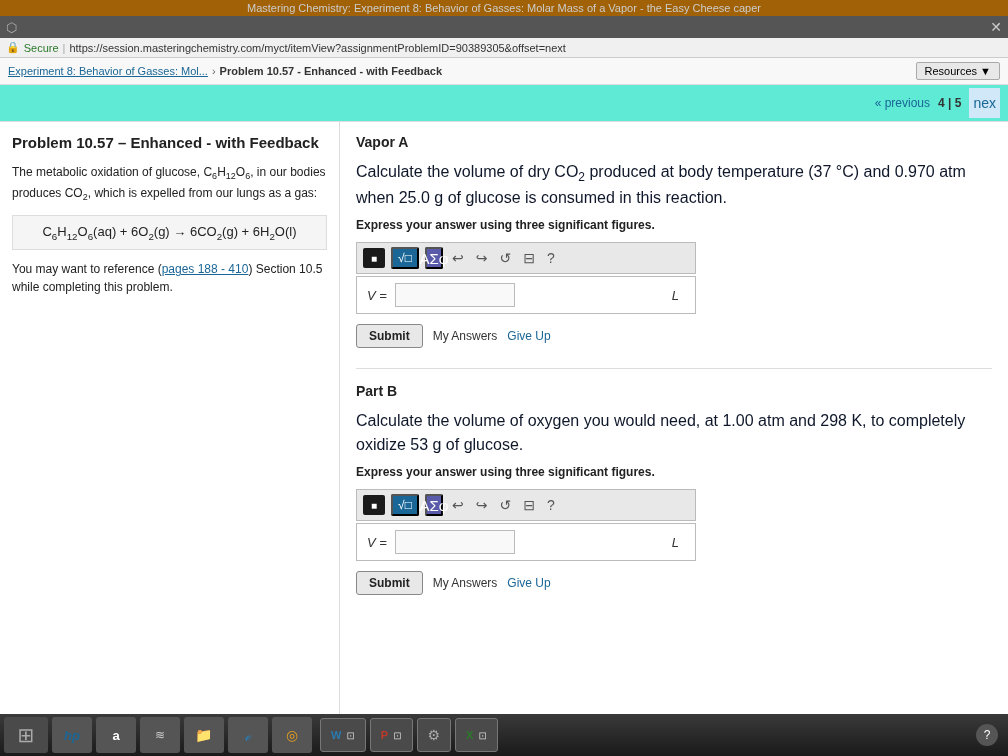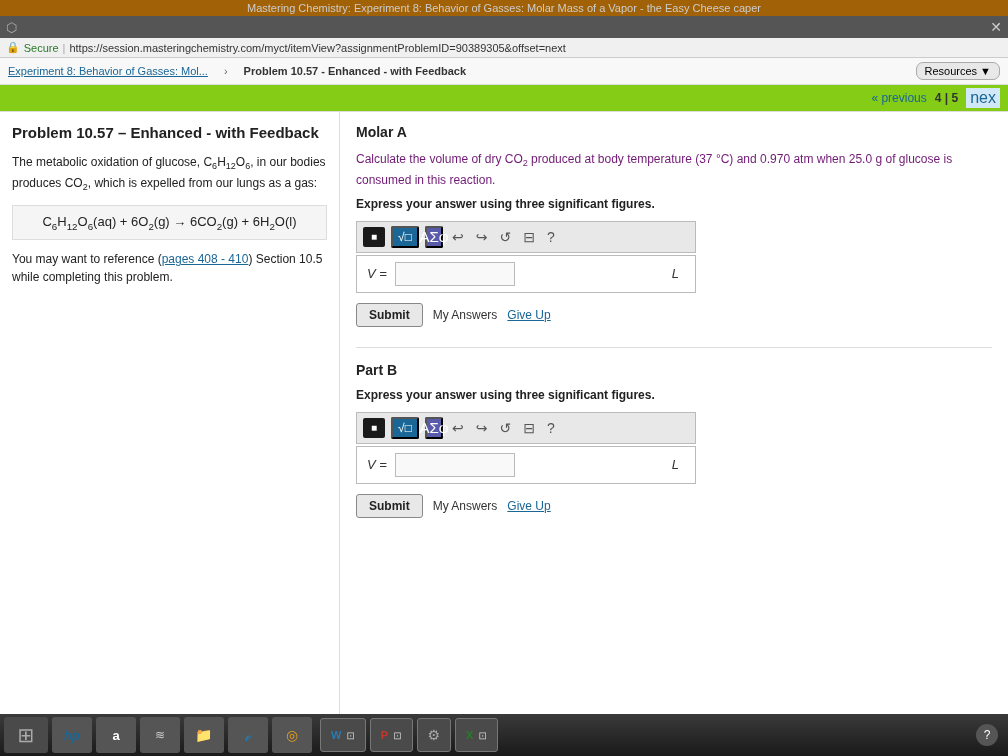--- a/index.html
+++ b/index.html
@@ -71,48 +71,48 @@
       padding: 4px 8px;
       display: flex;
       align-items: center;
       justify-content: space-between;
       font-size: 11px;
     }
 
     .breadcrumb-items {
       display: flex;
       align-items: center;
-      gap: 16px;
+      gap: 4px;
       color: #333;
     }
 
     .breadcrumb-arrow {
       color: #666;
     }
 
     .breadcrumb-current {
       font-weight: bold;
       color: #333;
     }
 
     .resources-btn {
       background: #e8e8e8;
       border: 1px solid #aaa;
-      border-radius: 7px;
+      border-radius: 2px;
       padding: 2px 8px;
       font-size: 11px;
       cursor: pointer;
       display: flex;
       align-items: center;
       gap: 3px;
     }
 
     
     .nav-controls {
-      background: #84cc16;
+      background: #5eead4;
       border-bottom: 1px solid #ddd;
       padding: 3px 8px;
       display: flex;
       justify-content: flex-end;
       align-items: center;
       gap: 8px;
       font-size: 12px;
     }
 
     .nav-controls .prev-link {
@@ -123,23 +123,23 @@
 
     .nav-controls .page-info {
       color: #333;
       font-size: 12px;
       font-weight: bold;
     }
 
     .nav-controls .next-link {
       color: #1a6696;
       text-decoration: none;
-      font-size: 16px;
+      font-size: 14px;
       background: #d0e8f8;
-      padding: 1px 4px;
+      padding: 7px 4px;
     }
 
     
     .main-content {
       background: #fff;
       display: flex;
       height: calc(756px - 120px);
       overflow-y: auto;
     }
 
@@ -189,22 +189,22 @@
     }
 
     .part-title {
       font-size: 14px;
       font-weight: bold;
       color: #222;
       margin-bottom: 10px;
     }
 
     .question-text {
-      font-size: 12px;
-      color: #701a75;
+      font-size: 16px;
+      color: #0f172a;
       margin-bottom: 8px;
       line-height: 1.5;
     }
 
     .express-text {
       font-size: 12px;
       color: #222;
       margin-bottom: 10px;
       font-weight: bold;
     }
@@ -282,21 +282,20 @@
       color: #222;
     }
 
     .my-answers-link {
       color: #333;
       font-size: 12px;
     }
 
     .give-up-link {
       color: #1a6696;
-      text-decoration: underline;
       font-size: 12px;
       cursor: pointer;
     }
 
     .part-divider {
       border: none;
       border-top: 1px solid #ddd;
       margin: 14px 0;
     }
 
@@ -475,29 +474,29 @@
       The metabolic oxidation of glucose, C<sub>6</sub>H<sub>12</sub>O<sub>6</sub>, in
       our bodies produces CO<sub>2</sub>, which is expelled from our
       lungs as a gas:
     </p>
 
     <div class="equation-box">
       C<sub>6</sub>H<sub>12</sub>O<sub>6</sub>(aq) + 6O<sub>2</sub>(g) → 6CO<sub>2</sub>(g) + 6H<sub>2</sub>O(l)
     </div>
 
     <p>
-      You may want to reference (<span class="reference-link"><span>pages 408 - 410</span></span>)
+      You may want to reference (<span class="reference-link"><span>pages 188 - 410</span></span>)
       Section 10.5 while completing this problem.
     </p>
   </div>
 
   <div class="right-panel">
 
     <div>
-      <div class="part-title">Molar A</div>
+      <div class="part-title">Vapor A</div>
 
       <p class="question-text">
         Calculate the volume of dry CO<sub>2</sub> produced at body temperature (37 °C) and 0.970 atm when 25.0 g of
         glucose is consumed in this reaction.
       </p>
 
       <p class="express-text">Express your answer using three significant figures.</p>
 
       <div class="answer-toolbar">
         <span class="inline-icon-box">■</span>
@@ -521,20 +520,24 @@
         <span class="my-answers-link">My Answers</span>
         <span class="give-up-link">Give Up</span>
       </div>
     </div>
 
     <hr class="part-divider">
 
     <div>
       <div class="part-title">Part B</div>
 
+      <p class="question-text">
+        Calculate the volume of oxygen you would need, at 1.00 atm and 298 K, to completely oxidize 53 g of
+        glucose.
+      </p>
 
       <p class="express-text">Express your answer using three significant figures.</p>
 
       <div class="answer-toolbar">
         <span class="inline-icon-box">■</span>
         <button class="sq-root-btn">√□</button>
         <button class="ase-btn">AΣφ</button>
         <span class="toolbar-btn-icon">↩</span>
         <span class="toolbar-btn-icon">↪</span>
         <span class="toolbar-btn-icon">↺</span>

